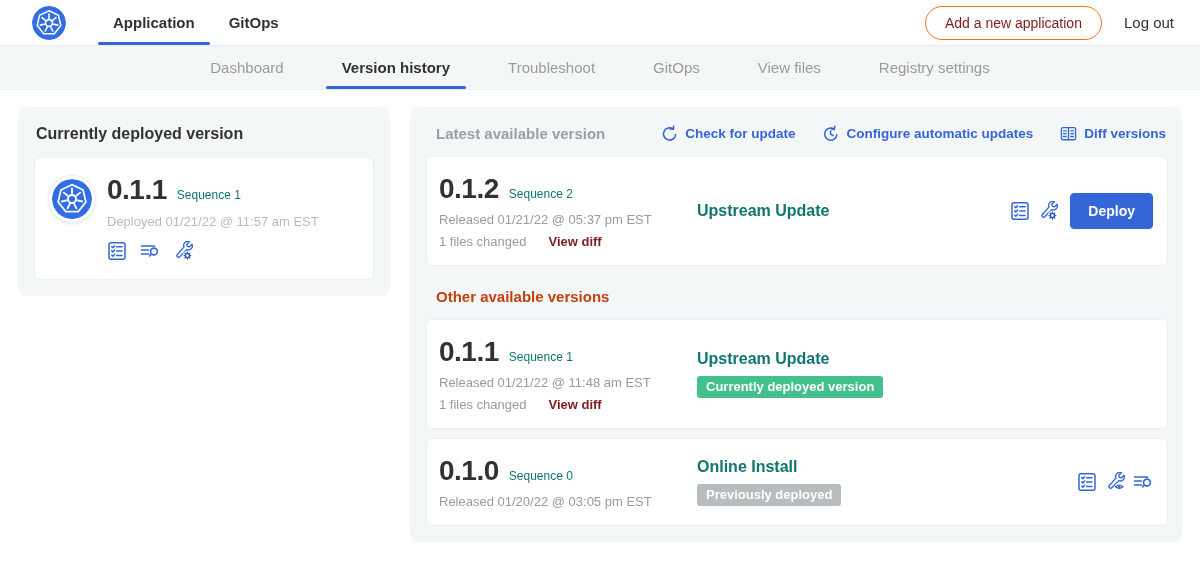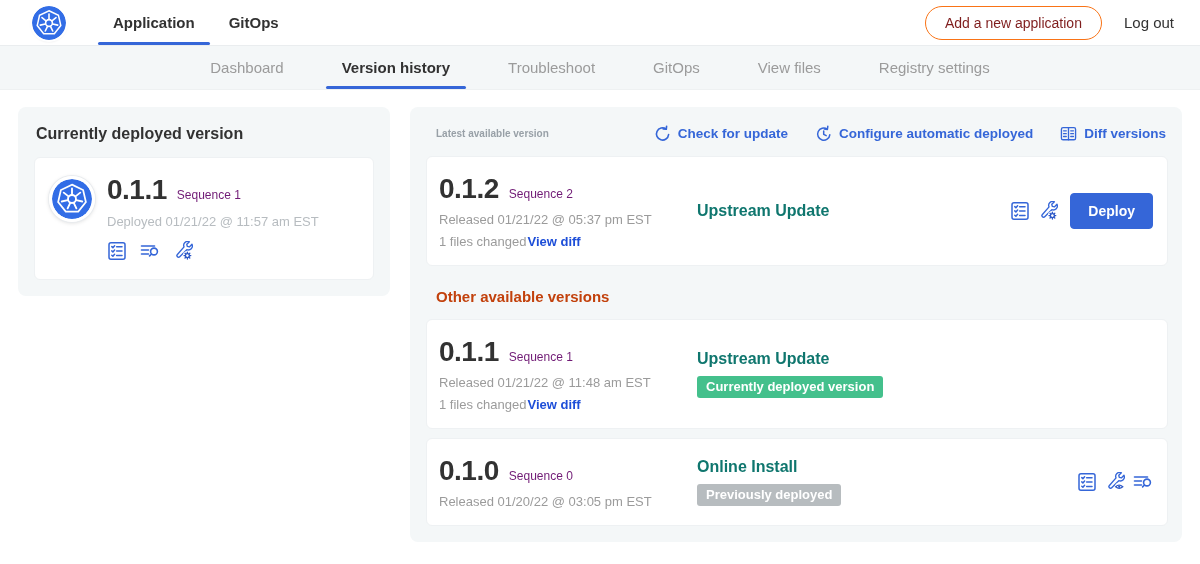--- a/index.html
+++ b/index.html
@@ -38,41 +38,41 @@
 
   
   .deployed-panel { width:372px; padding:16px; flex:none; }
   .deployed-title { font-size:16px; font-weight:700; color:#323232; margin:2px 0 14px 2px; }
   .deployed-card { background:#fff; border:1px solid #eef1f3; border-radius:6px;
     padding:16px 16px 18px 14px; display:flex; }
   .deployed-logo { width:46px; height:46px; border-radius:50%; border:3px solid #fff; flex:none;
     box-shadow:0 0 0 1px #e9ecef,0 1px 4px rgba(0,0,0,.15); margin:2px 12px 0 0; }
   .version-row { display:flex; align-items:baseline; }
   .version-big { font-size:28px; font-weight:700; color:#323232; letter-spacing:-.5px; }
-  .sequence { font-size:12px; font-weight:500; color:#701a75; margin-left:10px; }
+  .sequence { font-size:12px; font-weight:500; color:#0f766e; margin-left:10px; }
   .deployed-date { font-size:13px; font-weight:500; color:#b7bcc0; margin-top:8px; }
   .icon-row { display:flex; align-items:center; gap:13px; margin-top:12px; }
   .action-icon { width:20px; height:20px; cursor:pointer; display:block; }
 
   
   .available-panel { flex:1; padding:16px 14px 16px 16px; }
   .panel-head { display:flex; align-items:center; justify-content:space-between;
     margin:2px 2px 14px 10px; }
-  .panel-head-title { font-size:10px; font-weight:600; color:#98a0a7; }
+  .panel-head-title { font-size:15px; font-weight:600; color:#98a0a7; }
   .head-actions { display:flex; align-items:center; gap:27px; }
   .head-action { display:flex; align-items:center; gap:7px; cursor:pointer; }
   .head-action span { font-size:13.5px; font-weight:700; color:#3566d8; }
   .head-action svg { width:17px; height:17px; display:block; }
 
   .version-card { background:#fff; border:1px solid #eef1f3; border-radius:6px;
     display:flex; align-items:center; padding:16px 14px 16px 12px; }
   .vc-left { flex:none; width:258px; }
   .released { font-size:13px; font-weight:500; color:#9b9b9b; margin-top:7px; }
   .files-row { font-size:13px; color:#9b9b9b; margin-top:7px; }
-  .view-diff { color:#1d4ed8; font-weight:700; margin-left:1px; cursor:pointer; }
+  .view-diff { color:#7f1d1d; font-weight:700; margin-left:22px; cursor:pointer; }
   .vc-mid { flex:1; }
   .source-label { font-size:16px; font-weight:700; color:#0f766e; }
   .badge { display:inline-block; margin-top:8px; font-size:13px; font-weight:700; color:#fff;
     padding:3px 9px 4px; border-radius:3px; }
   .badge.green { background:#44c08c; }
   .badge.gray  { background:#b7bcbf; }
   .vc-right { flex:none; display:flex; align-items:center; gap:8px; }
   .btn { font-family:inherit; font-size:14px; font-weight:700; border-radius:4px; cursor:pointer; }
   .btn-primary { background:#3566d8; color:#fff; border:1px solid #3566d8; padding:9px 17px; margin-left:4px; }
   .btn-outline { background:#fff; color:#3566d8; border:1px solid #3566d8; padding:8px 14px;
@@ -224,21 +224,21 @@
         <div class="head-action">
           <svg viewBox="0 0 17 17">
               <use href="#i-refresh"></use>
             </svg>
           <span>Check for update</span>
         </div>
         <div class="head-action">
           <svg viewBox="0 0 17 17">
               <use href="#i-clock-refresh"></use>
             </svg>
-          <span>Configure automatic deployed</span>
+          <span>Configure automatic updates</span>
         </div>
         <div class="head-action">
           <svg viewBox="0 0 19 18">
               <use href="#i-diff"></use>
             </svg>
           <span>Diff versions</span>
         </div>
       </div>
     </div>
 

